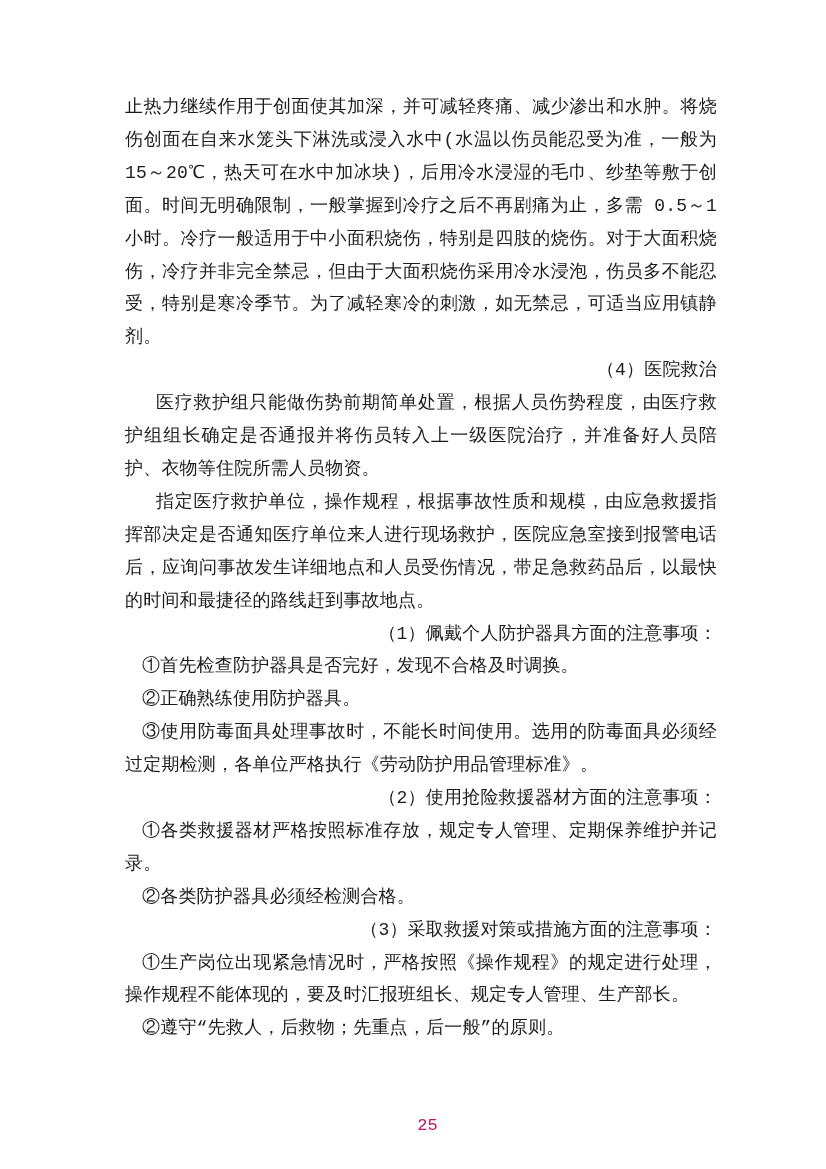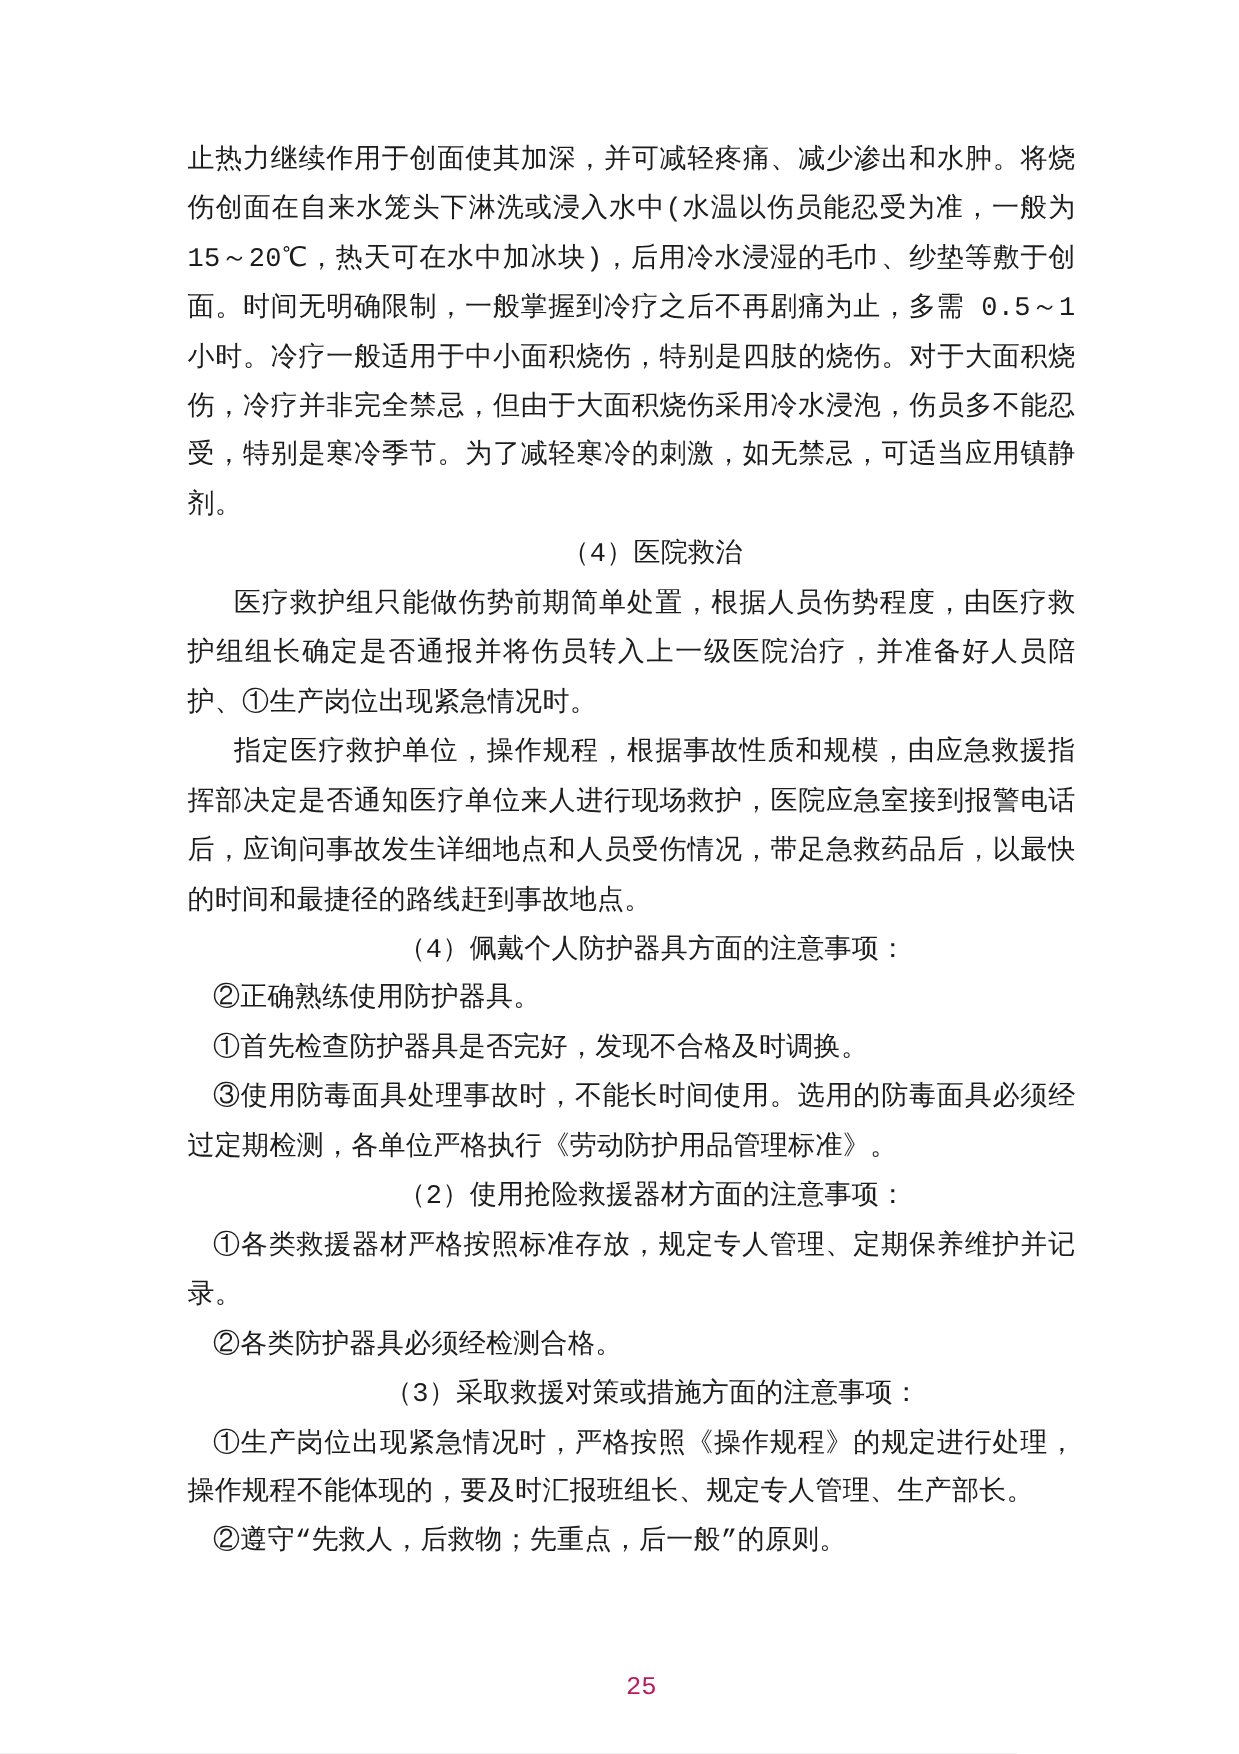--- a/index.html
+++ b/index.html
@@ -28,44 +28,44 @@
     text-align: justify;
     text-justify: inter-character;
     letter-spacing: 0.2px;
   }
   .para {
     margin: 0;
     padding: 0;
   }
   .para.flush   { text-indent: 0; }
   .para.body-indent { text-indent: 31px; }
-  .para.heading { text-indent: 28px; text-align: center; }
+  .para.heading { text-indent: 28px; text-align: right; }
   .para.item    { text-indent: 17px; }
   .page-number {
     position: absolute;
     left: 0;
     top: 1116px;
     width: 100%;
     text-align: center;
     font-size: 17px;
     color: #be185d;
   }
 </style>
 </head>
 <body>
 
 <div class="page">
   <div class="doc-body">
       <div class="para flush">止热力继续作用于创面使其加深，并可减轻疼痛、减少渗出和水肿。将烧伤创面在自来水笼头下淋洗或浸入水中(水温以伤员能忍受为准，一般为 15～20℃，热天可在水中加冰块)，后用冷水浸湿的毛巾、纱垫等敷于创面。时间无明确限制，一般掌握到冷疗之后不再剧痛为止，多需 0.5～1 小时。冷疗一般适用于中小面积烧伤，特别是四肢的烧伤。对于大面积烧伤，冷疗并非完全禁忌，但由于大面积烧伤采用冷水浸泡，伤员多不能忍受，特别是寒冷季节。为了减轻寒冷的刺激，如无禁忌，可适当应用镇静剂。</div>
       <div class="para heading">（4）医院救治</div>
-      <div class="para body-indent">医疗救护组只能做伤势前期简单处置，根据人员伤势程度，由医疗救护组组长确定是否通报并将伤员转入上一级医院治疗，并准备好人员陪护、①生产岗位出现紧急情况时。</div>
+      <div class="para body-indent">医疗救护组只能做伤势前期简单处置，根据人员伤势程度，由医疗救护组组长确定是否通报并将伤员转入上一级医院治疗，并准备好人员陪护、衣物等住院所需人员物资。</div>
       <div class="para body-indent">指定医疗救护单位，操作规程，根据事故性质和规模，由应急救援指挥部决定是否通知医疗单位来人进行现场救护，医院应急室接到报警电话后，应询问事故发生详细地点和人员受伤情况，带足急救药品后，以最快的时间和最捷径的路线赶到事故地点。</div>
-      <div class="para heading">（4）佩戴个人防护器具方面的注意事项：</div>
+      <div class="para heading">（1）佩戴个人防护器具方面的注意事项：</div>
+      <div class="para item">①首先检查防护器具是否完好，发现不合格及时调换。</div>
       <div class="para item">②正确熟练使用防护器具。</div>
-      <div class="para item">①首先检查防护器具是否完好，发现不合格及时调换。</div>
       <div class="para item">③使用防毒面具处理事故时，不能长时间使用。选用的防毒面具必须经过定期检测，各单位严格执行《劳动防护用品管理标准》。</div>
       <div class="para heading">（2）使用抢险救援器材方面的注意事项：</div>
       <div class="para item">①各类救援器材严格按照标准存放，规定专人管理、定期保养维护并记录。</div>
       <div class="para item">②各类防护器具必须经检测合格。</div>
       <div class="para heading">（3）采取救援对策或措施方面的注意事项：</div>
       <div class="para item">①生产岗位出现紧急情况时，严格按照《操作规程》的规定进行处理，操作规程不能体现的，要及时汇报班组长、规定专人管理、生产部长。</div>
       <div class="para item">②遵守“先救人，后救物；先重点，后一般”的原则。</div>
     </div>
   <div class="page-number">25</div>
 </div>

